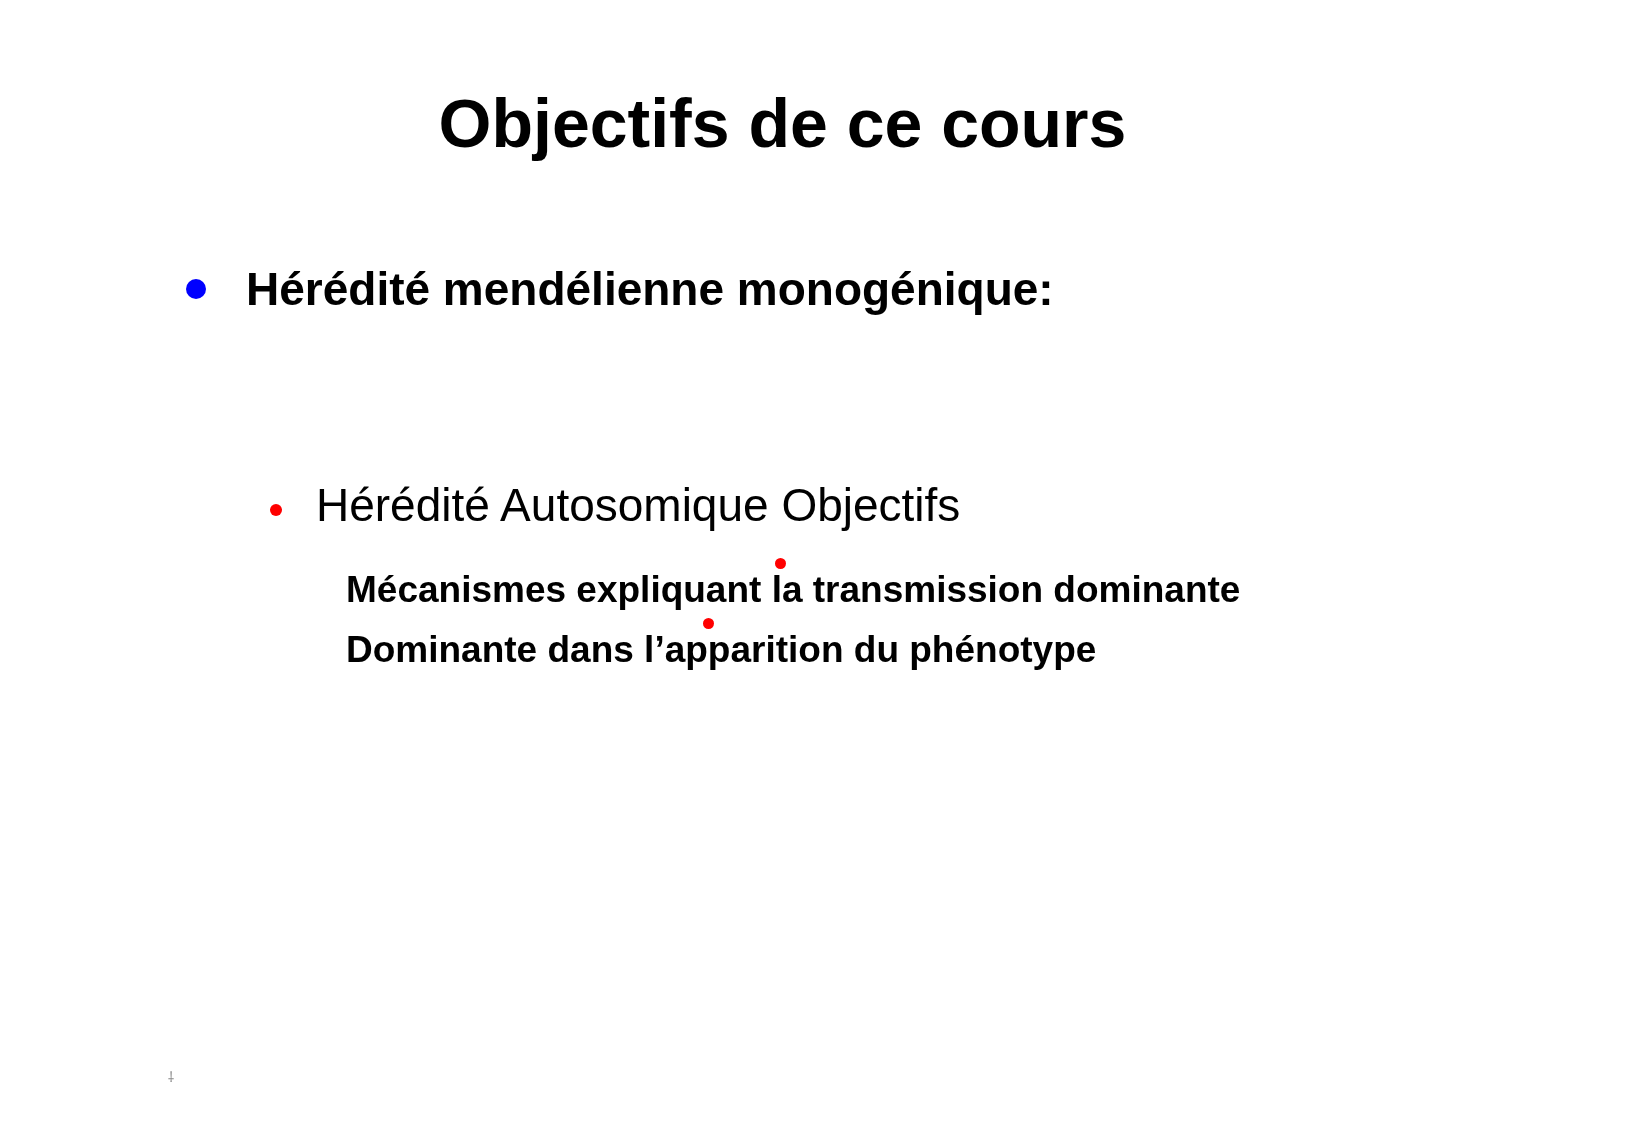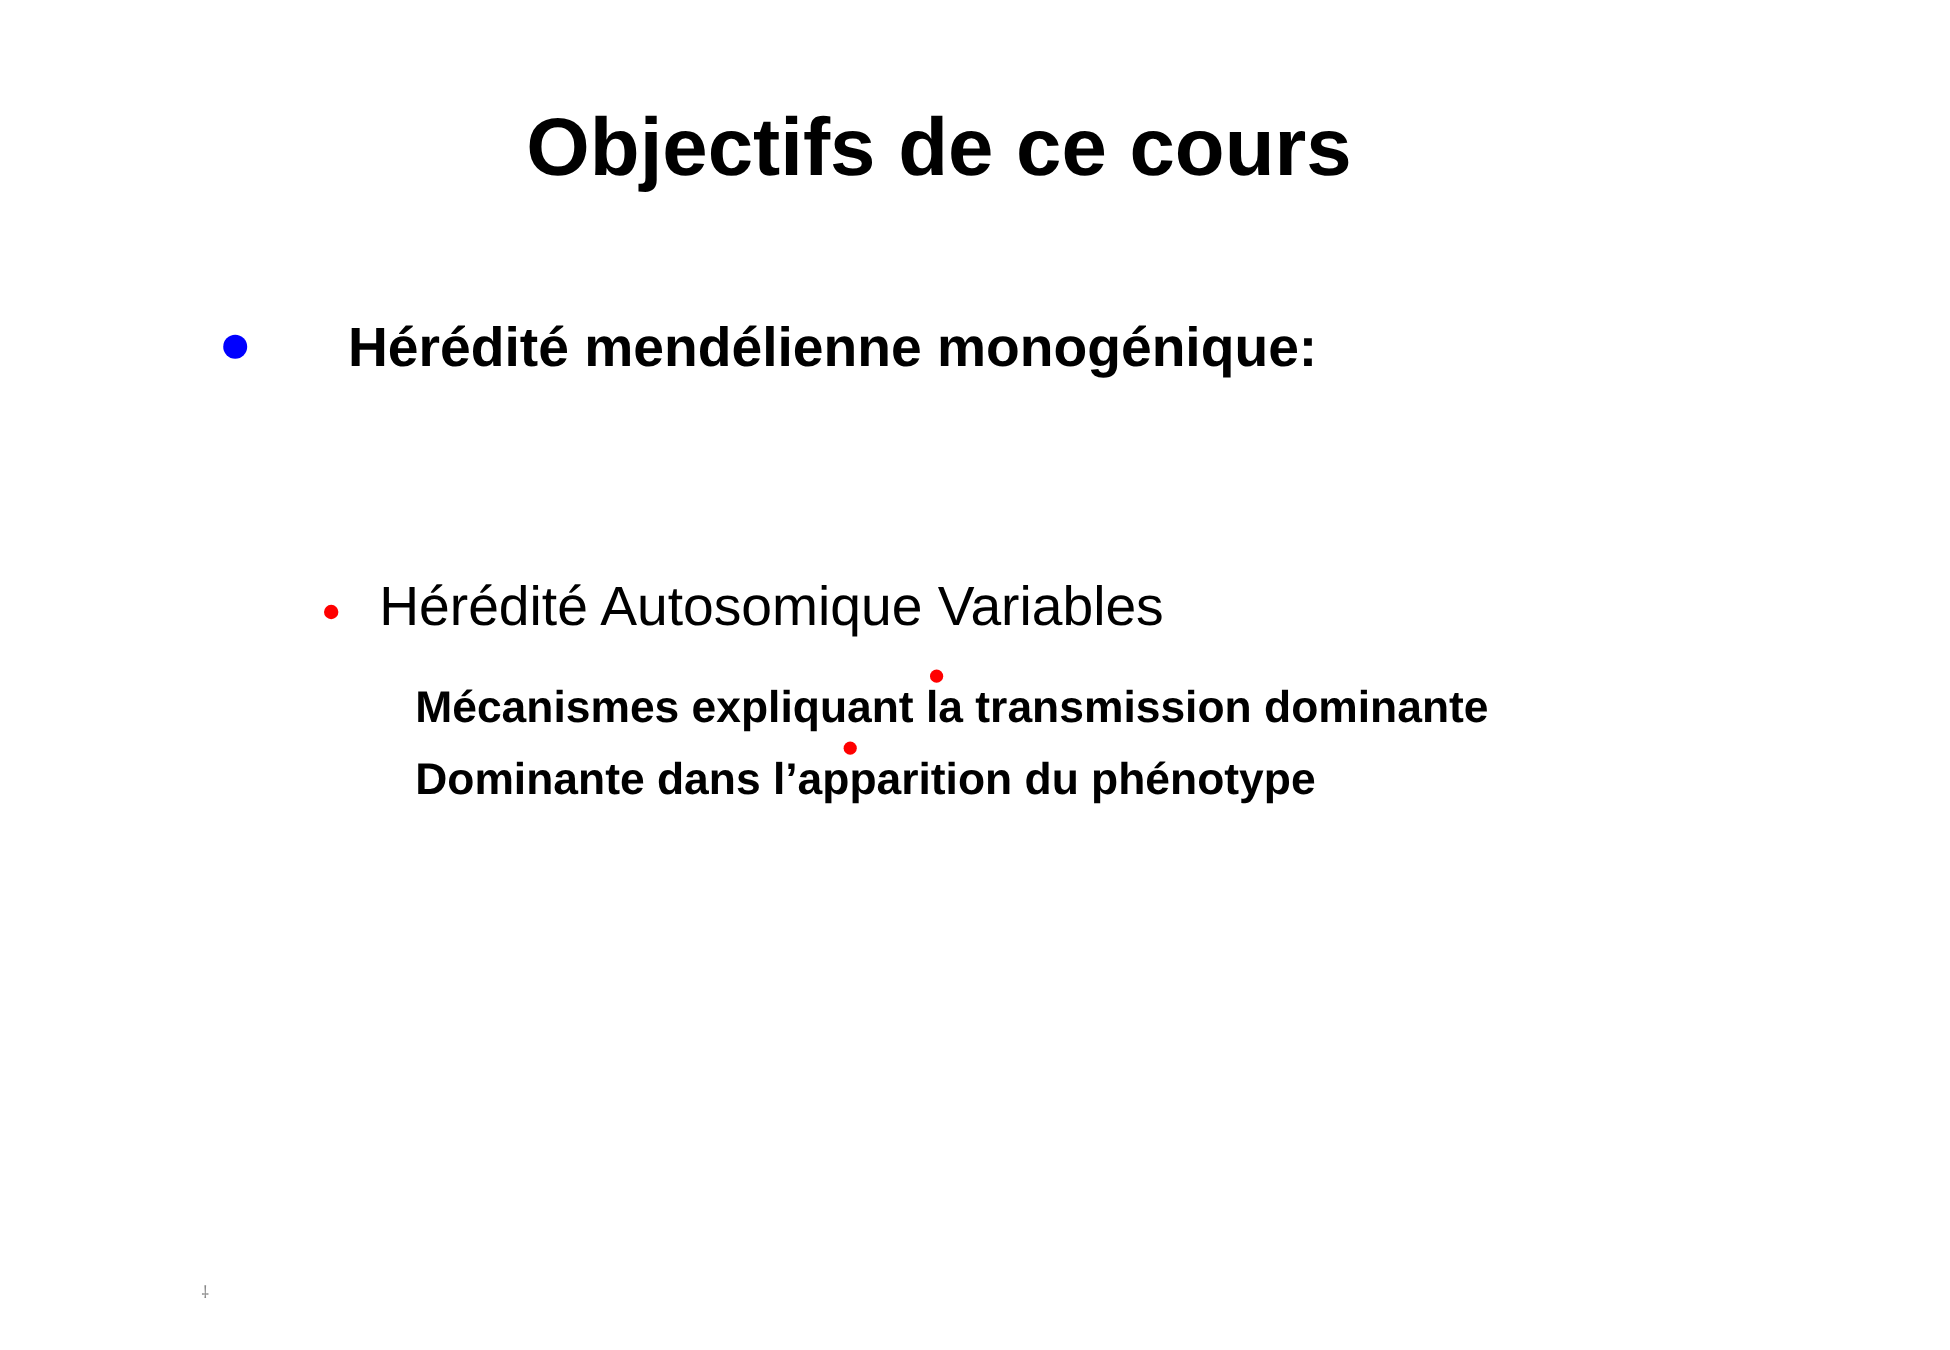--- a/index.html
+++ b/index.html
@@ -38,21 +38,20 @@
       flex: 0 0 auto;
     }
     .level1 .bullet {
       width: 20px;
       height: 20px;
       margin-right: 40px;
     }
     .level1 .text {
       font-size: 46px;
       font-weight: bold;
-      margin-left: 44px;
     }
     .level2 {
       position: absolute;
       top: 478px;
       left: 270px;
       display: flex;
       align-items: center;
     }
     .level2 .bullet {
       width: 12px;
@@ -101,21 +100,21 @@
 <div class="slide">
   <div class="slide-title">Objectifs de ce cours</div>
 
   <div class="level1">
     <span class="bullet" style="background:#0000ff;"></span>
     <span class="text">Hérédité mendélienne monogénique:</span>
   </div>
 
   <div class="level2">
     <span class="bullet" style="background:#ff0000;"></span>
-    <span class="text">Hérédité Autosomique Variables</span>
+    <span class="text">Hérédité Autosomique Objectifs</span>
   </div>
 
   <div class="level3 item-0">
     <span class="bullet" style="background:#ff0000;"></span>
     <span class="text">Mécanismes expliquant la transmission dominante</span>
   </div>
 
   <div class="level3 item-1">
     <span class="bullet" style="background:#ff0000;"></span>
     <span class="text">Dominante dans l’apparition du phénotype</span>

